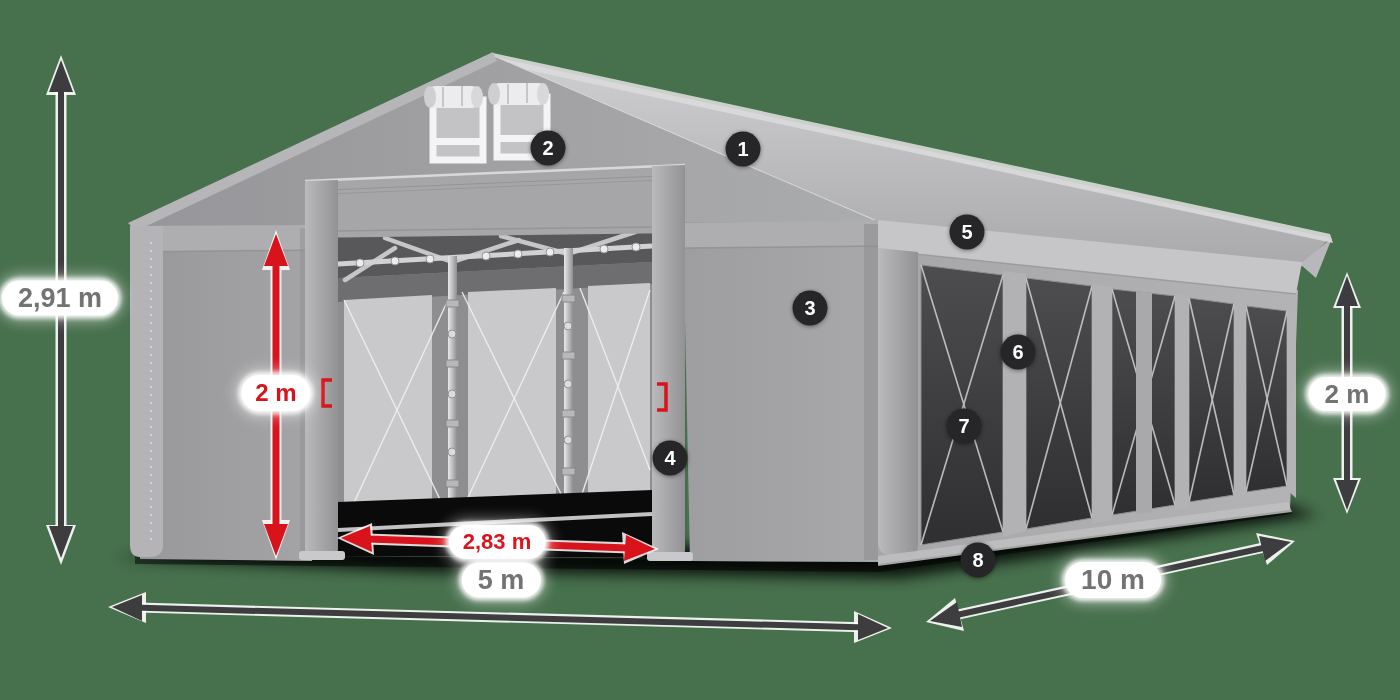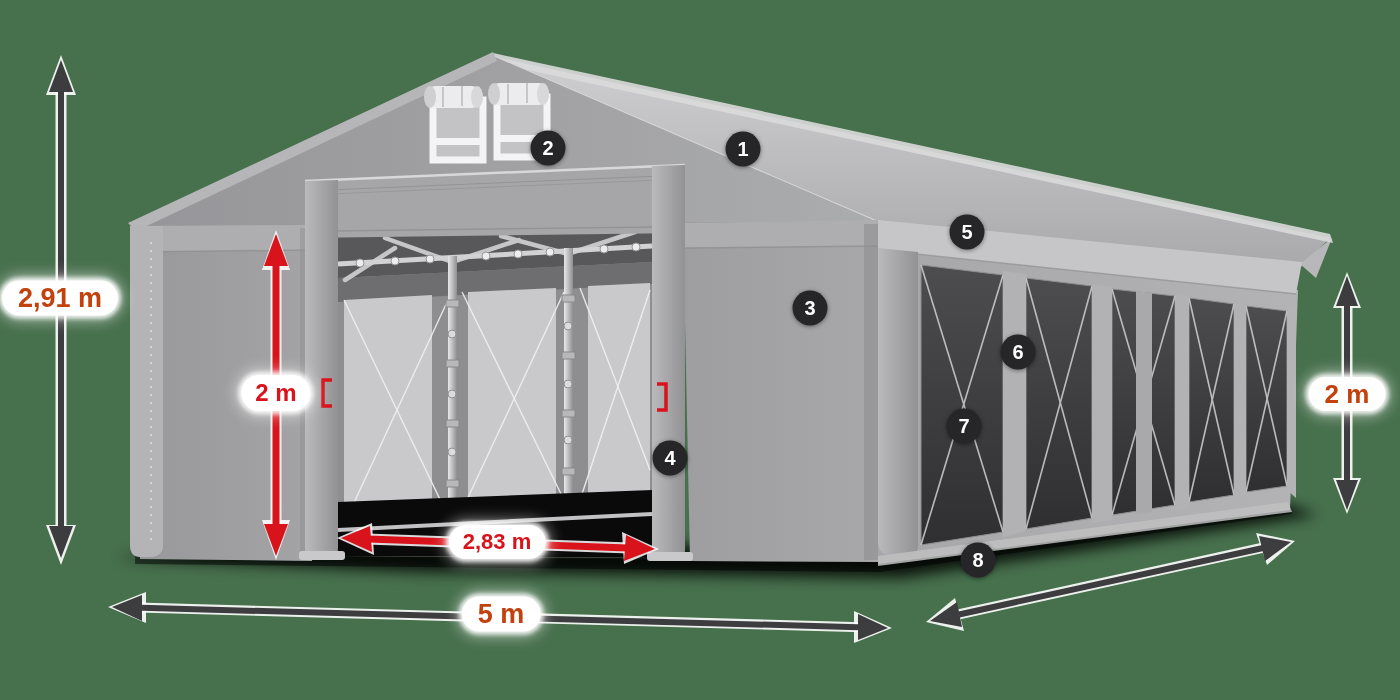--- a/index.html
+++ b/index.html
@@ -4,21 +4,21 @@
 <style>
   html,body{margin:0;padding:0;background:#47704d;}
   .stage{
     position:relative;width:1400px;height:700px;overflow:hidden;
     background:#47704d;
     font-family:"Liberation Sans",sans-serif;
   }
   .stage svg{position:absolute;left:0;top:0;}
   .dim-label{
     position:absolute;transform:translate(-50%,-50%);
-    background:#ffffff;color:#c2410c;
+    background:#ffffff;color:#737373;
     border-radius:24px;padding:4px 16px;
     font-weight:bold;font-size:26px;line-height:1;white-space:nowrap;
     box-shadow:0 0 4px 3px rgba(255,255,255,.85), 0 0 14px 6px rgba(255,255,255,.45);
   }
   .dim-label.red{color:#d8131b;padding:6px 14px;}
   .fs27{font-size:27px;} .fs28{font-size:28px;} .fs26{font-size:26px;}
   .fs24{font-size:24px;} .fs22{font-size:22px;}
   .badge{
     position:absolute;transform:translate(-50%,-50%);
     width:35px;height:35px;border-radius:50%;
@@ -306,21 +306,22 @@
       <line x1="368" y1="539" x2="628" y2="548" stroke="#d8131b" stroke-width="7"></line>
       <polygon points="341,538 370,526 372,552" fill="#d8131b"></polygon>
       <polygon points="655,549 626,535 624,561" fill="#d8131b"></polygon>
     </g>
   </g>
 </svg>
 
 <div class="dim-label fs27" style="left:60px;top:298px">2,91 m</div>
 <div class="dim-label red fs24" style="left:276px;top:393px">2 m</div>
 <div class="dim-label red fs22" style="left:497px;top:542px">2,83 m</div>
-<div class="dim-label fs27" style="left:501px;top:614px">5 m</div>
+<div class="dim-label fs27" style="left:501px;top:580px">5 m</div>
+<div class="dim-label fs28" style="left:1113px;top:580px">10 m</div>
 <div class="dim-label fs26" style="left:1347px;top:394px">2 m</div>
 
 <div class="badge" style="left:743px;top:149px">1</div>
 <div class="badge" style="left:548px;top:148px">2</div>
 <div class="badge" style="left:810px;top:308px">3</div>
 <div class="badge" style="left:670px;top:458px">4</div>
 <div class="badge" style="left:967px;top:232px">5</div>
 <div class="badge" style="left:1018px;top:352px">6</div>
 <div class="badge" style="left:964px;top:426px">7</div>
 <div class="badge" style="left:978px;top:560px">8</div>

